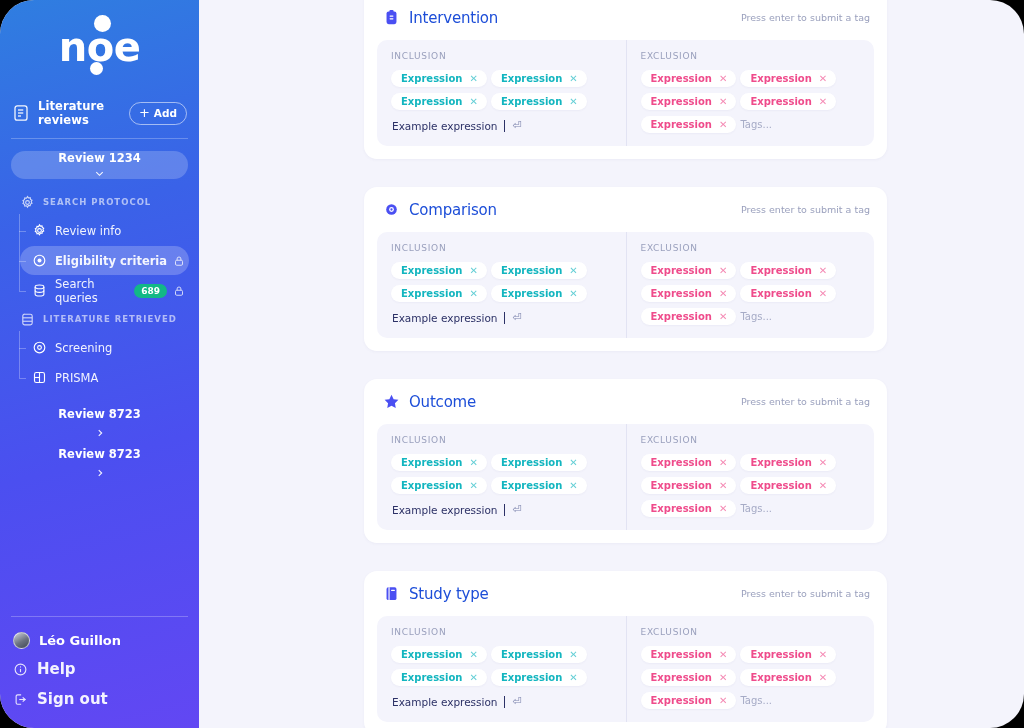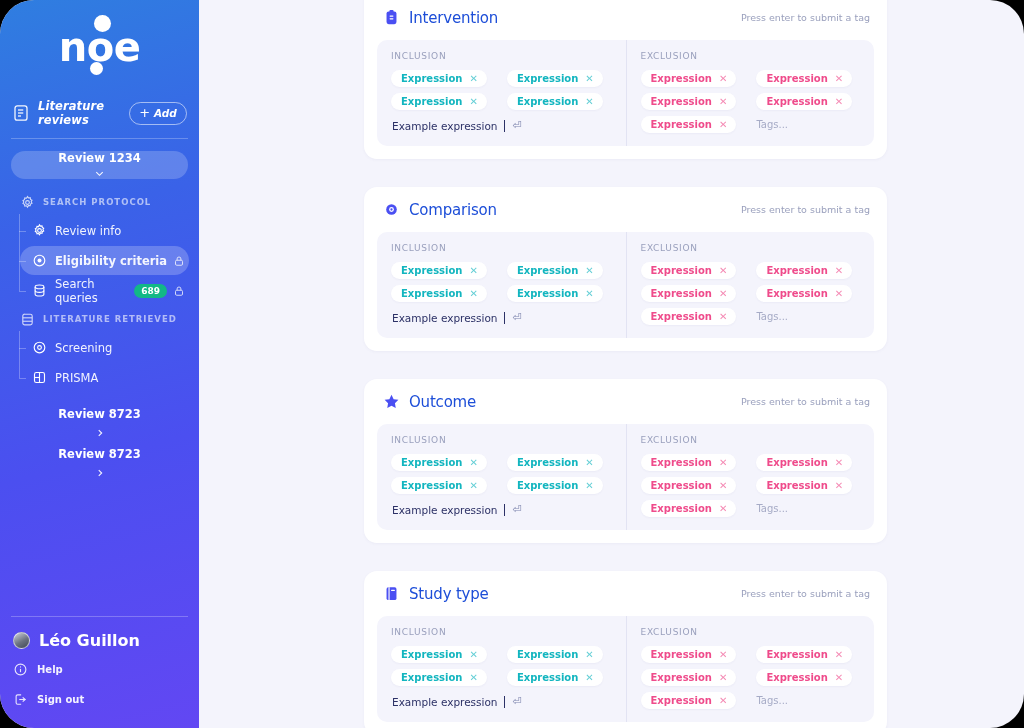--- a/index.html
+++ b/index.html
@@ -45,21 +45,21 @@
     background: #fff; left: 42px; top: 0px;
   }
   .logo-dot-bot {
     position: absolute; width: 13px; height: 13px; border-radius: 50%;
     background: #fff; left: 38px; top: 47px;
   }
 
   .lit-row {
     display: flex; align-items: center;
     padding: 0 12px 0 12px;
-    height: 34px; margin-top: 4px; font-style: italic;
+    height: 34px; margin-top: 4px;
   }
   .lit-icon { width: 18px; height: 18px; flex: 0 0 18px; margin-right: 8px; opacity: .95; }
   .lit-label { font-size: 11.5px; font-weight: 700; letter-spacing: .1px; flex: 1; }
   .add-btn {
     display: flex; align-items: center; justify-content: center; gap: 4px;
     width: 58px; height: 23px;
     border: 1px solid rgba(255,255,255,.55);
     border-radius: 12px;
     font-size: 10.5px; font-weight: 600; color: #fff;
     cursor: pointer;
@@ -140,24 +140,24 @@
   .user-row {
     display: flex; align-items: center; height: 27px;
     padding-left: 13px; cursor: pointer;
   }
   .avatar {
     width: 17px; height: 17px; border-radius: 50%;
     background: linear-gradient(150deg,#cfd3dd,#6b7280 55%,#3f4654);
     border: 1px solid rgba(255,255,255,.6);
     margin-right: 9px; flex:0 0 17px;
   }
-  .user-name { font-size: 16px; font-weight: 700; }
+  .user-name { font-size: 13px; font-weight: 700; }
   .mini-row {
     display: flex; align-items: center; height: 30px;
-    padding-left: 13px; font-size: 10px;
+    padding-left: 13px; font-size: 15px;
     color: rgba(255,255,255,.93); cursor: pointer;
   }
   .mini-row .m-icon { width: 15px; height: 15px; flex:0 0 15px; margin-right: 9px; opacity:.85;}
   .mini-row .m-label { font-weight: 600; }
 
   
   .main {
     flex: 1; height: 728px;
     overflow: hidden;
     padding: 0 0 0 0;
@@ -189,21 +189,21 @@
     background: #f4f4fc;
     border-radius: 10px;
     min-height: 88px;
   }
   .panel { flex: 1 1 50%; padding: 11px 14px 13px 14px; }
   .panel.exclusion { border-left: 1px solid #e2e3f3; }
   .panel-label {
     font-size: 9px; color: #9aa0bd;
     letter-spacing: .7px; margin-bottom: 9px;
   }
-  .tags { display: flex; flex-wrap: wrap; gap: 6px 20px; align-items: center; }
+  .tags { display: flex; flex-wrap: wrap; gap: 6px 4px; align-items: center; }
   .tag {
     display: inline-flex; align-items: center; gap: 7px;
     background: #fff; border-radius: 11px;
     padding: 3px 9px 3px 10px;
     font-size: 10px; font-weight: 700;
     cursor: pointer;
     box-shadow: 0 1px 2px rgba(80,80,140,.05);
   }
   .tag.inc { color: #12b5bf; }
   .tag.exc { color: #ef4b8b; }

